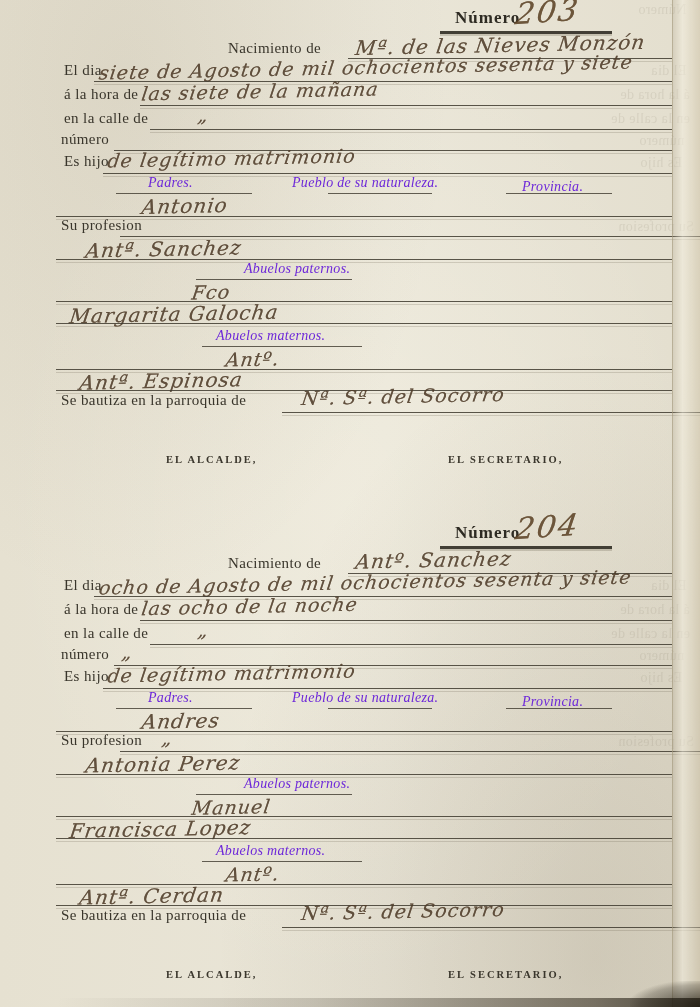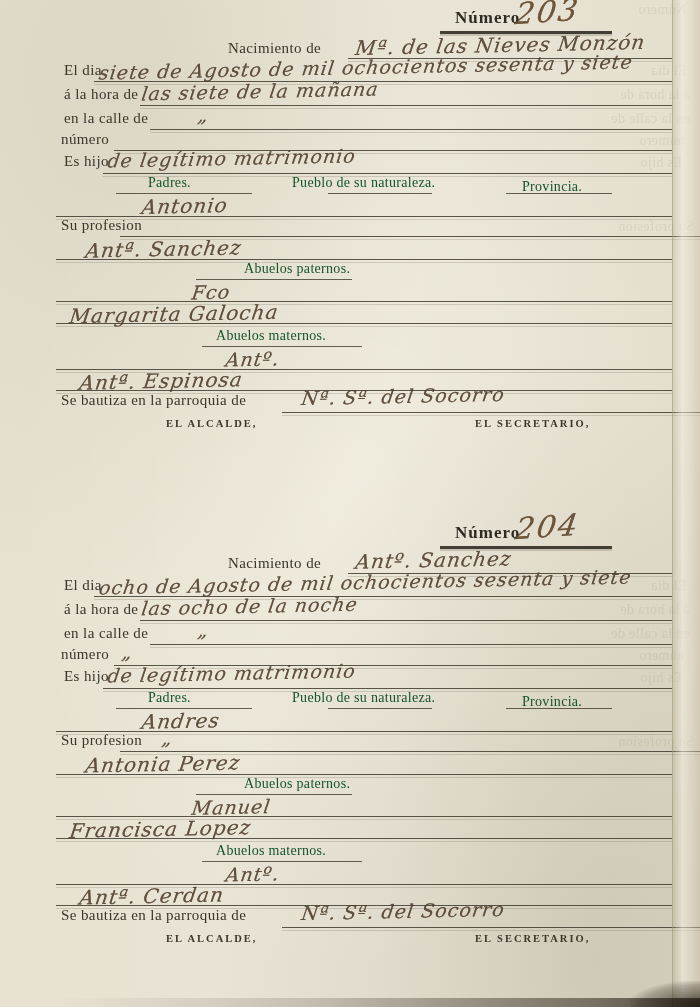--- a/index.html
+++ b/index.html
@@ -23,22 +23,22 @@
     background:linear-gradient(to right, transparent 8%, rgba(45,38,26,.18) 45%, rgba(45,38,26,.55) 85%, rgba(30,25,16,.75));
   }
   .corner-dark{
     position:absolute;right:0;bottom:0;width:70px;height:26px;
     background:radial-gradient(ellipse at 100% 100%, rgba(30,25,15,.8), rgba(30,25,15,.25) 60%, transparent 75%);
   }
   .entry{position:absolute;left:0;width:700px;height:505px;}
 
   .lbl{position:absolute;color:#39352b;font-size:15px;letter-spacing:.4px;white-space:nowrap;}
   .lbl-numero{font-size:17px;font-weight:700;letter-spacing:1px;color:#2e2b23;}
-  .hdr{position:absolute;font-size:14px;color:#14532d;letter-spacing:.3px;white-space:nowrap;}
-  .sig{position:absolute;font-size:10.5px;font-weight:700;letter-spacing:2px;color:#3a362c;white-space:nowrap;}
+  .hdr{position:absolute;font-style:italic;font-size:14px;color:#6d28d9;letter-spacing:.3px;white-space:nowrap;}
+  .sig{position:absolute;font-size:10.5px;font-weight:700;letter-spacing:2px;color:#3a362c;white-space:nowrap;margin-top:36px;}
 
   .hw{
     position:absolute;font-family:"DejaVu Serif", serif;font-style:italic;
     color:#4f3c29;font-size:19px;letter-spacing:1px;white-space:nowrap;
     transform:skewX(-9deg) rotate(-1.2deg);opacity:.88;
     text-shadow:0 0 .6px rgba(79,60,41,.6);
   }
   .hw-big{font-size:20px;}
   .hw-num{font-size:30px;letter-spacing:2px;transform:skewX(-12deg) rotate(-4deg);color:#5d4326;}
 
@@ -65,21 +65,21 @@
   .p-padre-hw{left:142px;top:194px;}   .r-padre{top:216px;left:56px;width:616px;}
   .p-prof-lbl{left:61px;top:217px;}    .p-prof-hw{left:162px;top:212px;}   .r-prof{top:236px;left:120px;width:580px;}
   .p-madre-hw{left:86px;top:237px;}    .r-madre{top:259px;left:56px;width:616px;}
   .p-abp-h{left:212px;top:261px;margin-left:32px;}      .r-abp-h{top:279px;left:196px;width:156px;}
   .p-ab1-hw{left:192px;top:281px;}     .r-ab1{top:301px;left:56px;width:616px;}
   .p-ab2-hw{left:70px;top:302px;}      .r-ab2{top:323px;left:56px;width:616px;}
   .p-abm-h{left:216px;top:328px;}      .r-abm-h{top:346px;left:202px;width:160px;}
   .p-ab3-hw{left:226px;top:348px;}     .r-ab3{top:369px;left:56px;width:616px;}
   .p-ab4-hw{left:80px;top:369px;}      .r-ab4{top:390px;left:56px;width:616px;}
   .p-baut-lbl{left:61px;top:392px;}    .p-baut-hw{left:302px;top:385px;}   .r-baut{top:412px;left:282px;width:418px;}
-  .p-alcalde{left:166px;top:418px;}    .p-secretario{left:475px;top:418px;}
+  .p-alcalde{left:166px;top:418px;}    .p-secretario{left:448px;top:418px;}
 
   .g-numero{right:14px;top:2px;}
   .g-dia{right:14px;top:63px;}
   .g-hora{right:10px;top:87px;}
   .g-calle{right:10px;top:111px;}
   .g-num{right:16px;top:133px;}
   .g-hijo{right:18px;top:155px;}
   .g-prof{right:6px;top:219px;}
 </style>
 </head>

